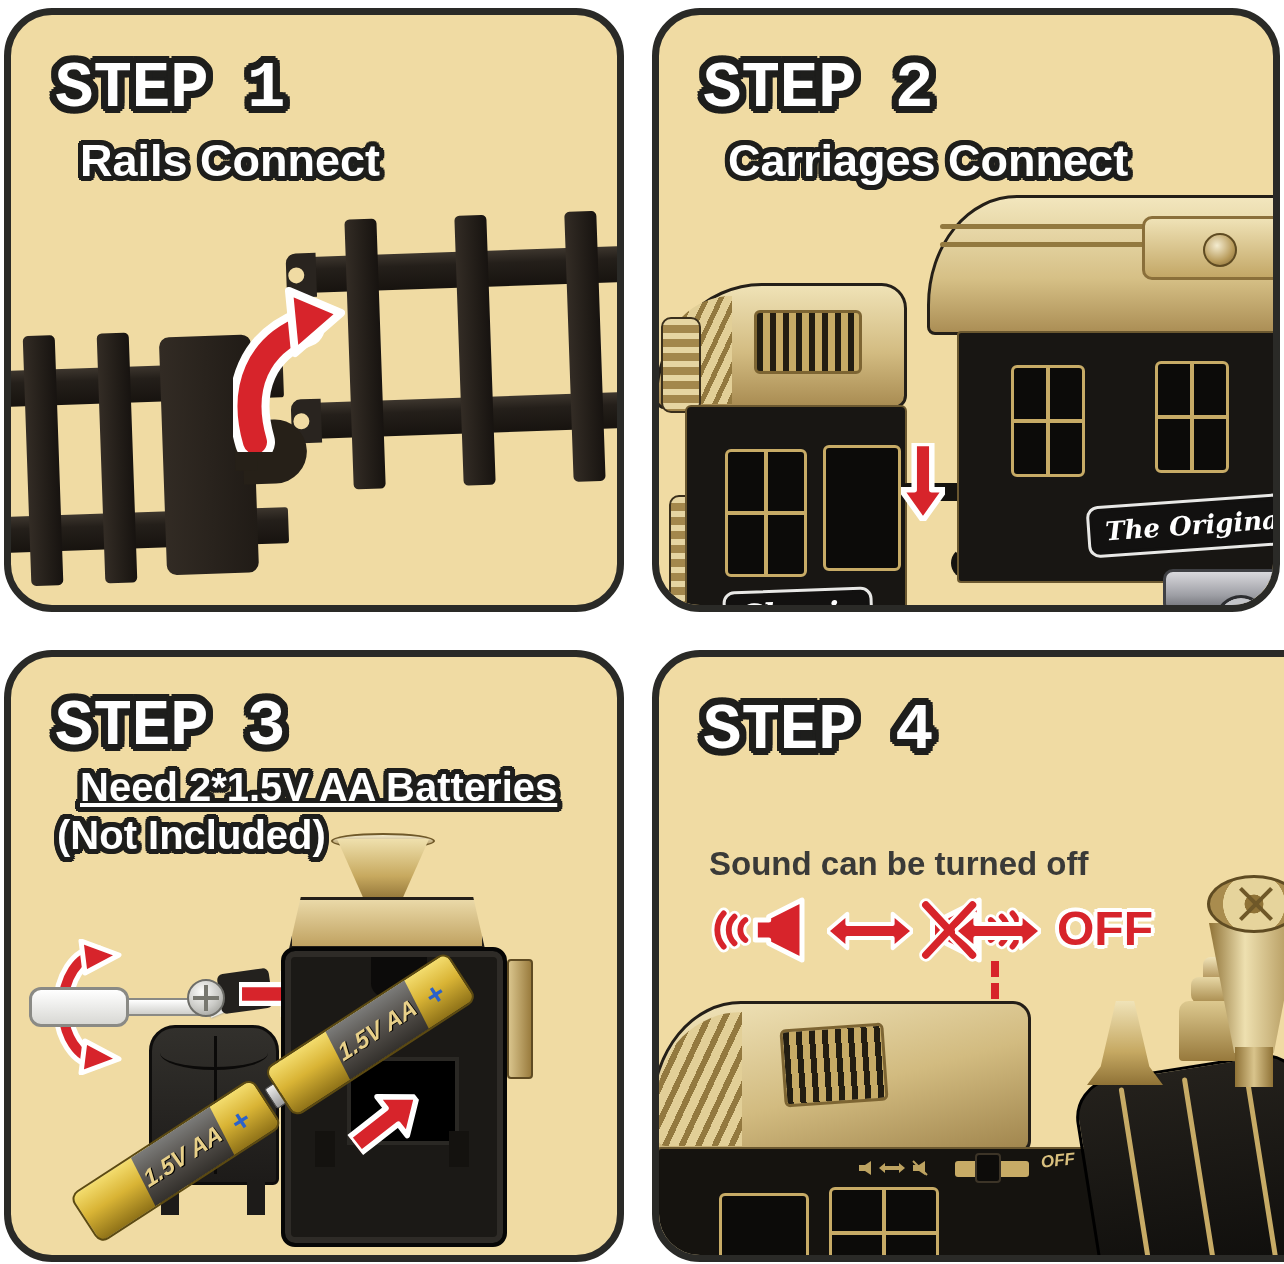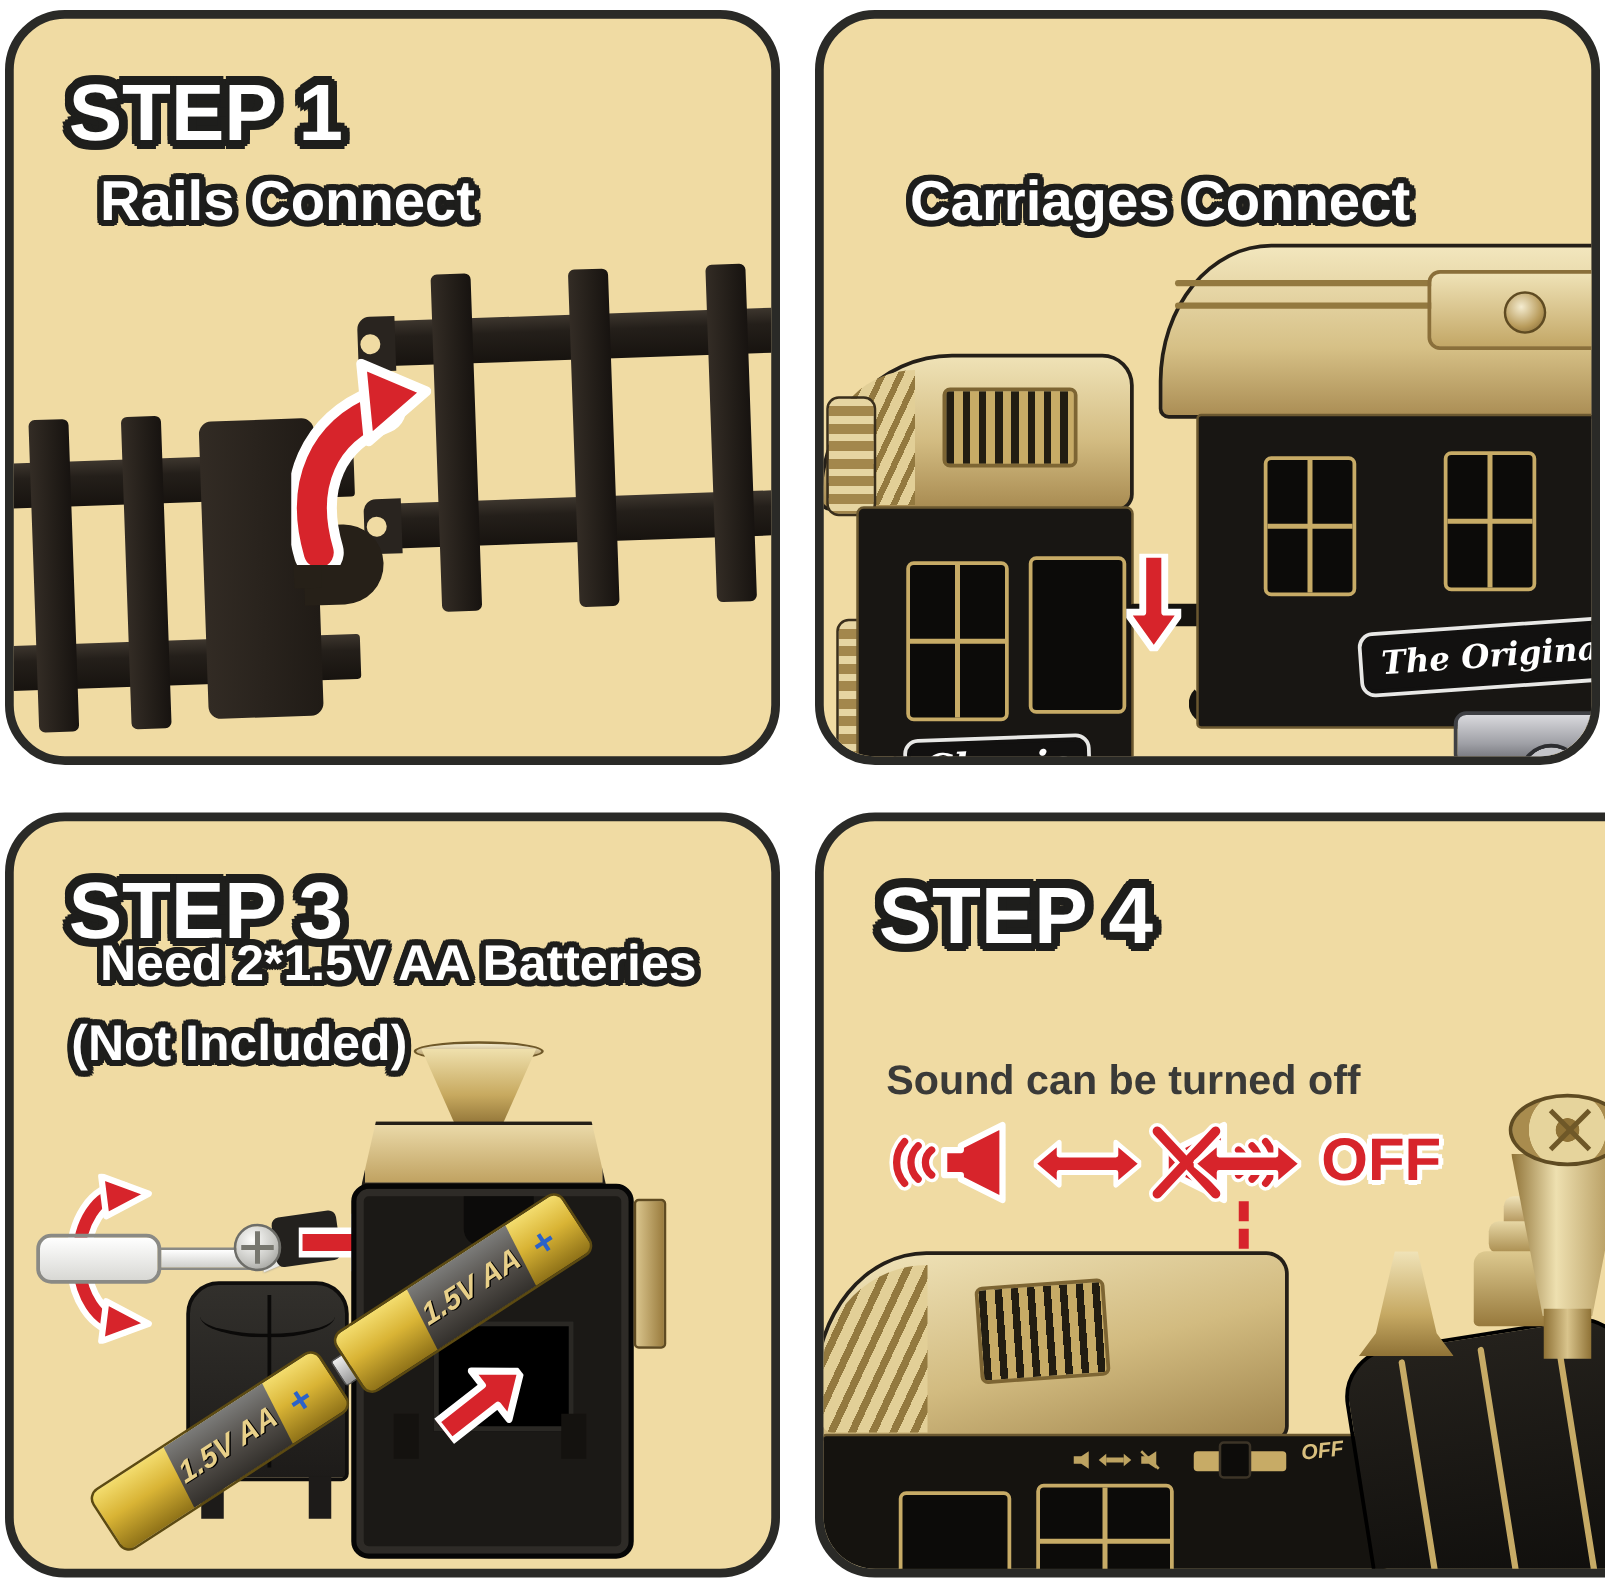--- a/index.html
+++ b/index.html
@@ -19,24 +19,24 @@
     7px 3px #1e1e1c,7px -3px #1e1e1c,-7px 3px #1e1e1c,-7px -3px #1e1e1c,
     3px 7px #1e1e1c,3px -7px #1e1e1c,-3px 7px #1e1e1c,-3px -7px #1e1e1c;}
   .ol-mid{color:#fff;text-shadow:
     5px 0 #1e1e1c,-5px 0 #1e1e1c,0 5px #1e1e1c,0 -5px #1e1e1c,
     4px 4px #1e1e1c,4px -4px #1e1e1c,-4px 4px #1e1e1c,-4px -4px #1e1e1c,
     5px 2px #1e1e1c,5px -2px #1e1e1c,-5px 2px #1e1e1c,-5px -2px #1e1e1c,
     2px 5px #1e1e1c,2px -5px #1e1e1c,-2px 5px #1e1e1c,-2px -5px #1e1e1c;}
   .ol-white{color:#d7242b;text-shadow:
     4px 0 #fff,-4px 0 #fff,0 4px #fff,0 -4px #fff,
     3px 3px #fff,3px -3px #fff,-3px 3px #fff,-3px -3px #fff;}
-  .step{left:44px;top:38px;font-size:64px;letter-spacing:0;}
+  .step{left:44px;top:38px;font-size:64px;letter-spacing:0;font-family:Liberation Mono, monospace;}
   .ptitle{left:46px;top:120px;font-size:45px;margin-left:23px;}
   .p3 .step{top:34px;}
-  .p3 .ptitle{top:92px;font-size:40px;}
+  .p3 .ptitle{top:108px;font-size:40px;text-decoration:underline;}
   .p3 .ptitle2{left:46px;top:156px;font-size:40px;text-align:right;}
   .p4 .ptitle{top:114px;font-size:44px;}
   .subtitle{position:absolute;left:50px;top:188px;font-size:33px;font-weight:700;color:#3a3a38;margin:0;}
 
   
   .track{position:absolute;}
   .tr-right{left:300px;top:200px;width:340px;height:270px;transform:rotate(-2deg);}
   .tr-left{left:-60px;top:318px;width:335px;height:250px;transform:rotate(-2deg);}
   .rail{position:absolute;left:0;width:100%;height:36px;background:linear-gradient(180deg,#3d362e,#241f1a 35%,#17130f);border-radius:3px;}
   .tie{position:absolute;top:0;width:32px;height:100%;background:linear-gradient(90deg,#332c25,#221d18 60%,#171310);border-radius:5px;}
@@ -253,20 +253,21 @@
     </div>
 
     <svg class="curve-arrow" viewBox="0 0 112 165">
       <path d="M22 155 C6 100 26 58 72 40" stroke="#ffffff" stroke-width="40" fill="none" stroke-linecap="round"></path>
       <path d="M22 155 C6 100 26 58 72 40" stroke="#d7242b" stroke-width="24" fill="none" stroke-linecap="round"></path>
       <polygon points="56,4 108,26 62,66" fill="#d7242b" stroke="#ffffff" stroke-width="8" stroke-linejoin="round"></polygon>
     </svg>
   </section>
 
   <section class="panel p2">
+    <h2 class="step ol-big">STEP 2</h2>
     <h3 class="ptitle ol-mid">Carriages Connect</h3>
 
     <div class="cab">
       <div class="cab-roof">
         <div class="cab-roof-ribs"></div>
         <div class="vent"></div>
       </div>
       <div class="pipe pipe1"></div>
       <div class="pipe pipe2"></div>
       <div class="cab-body">

